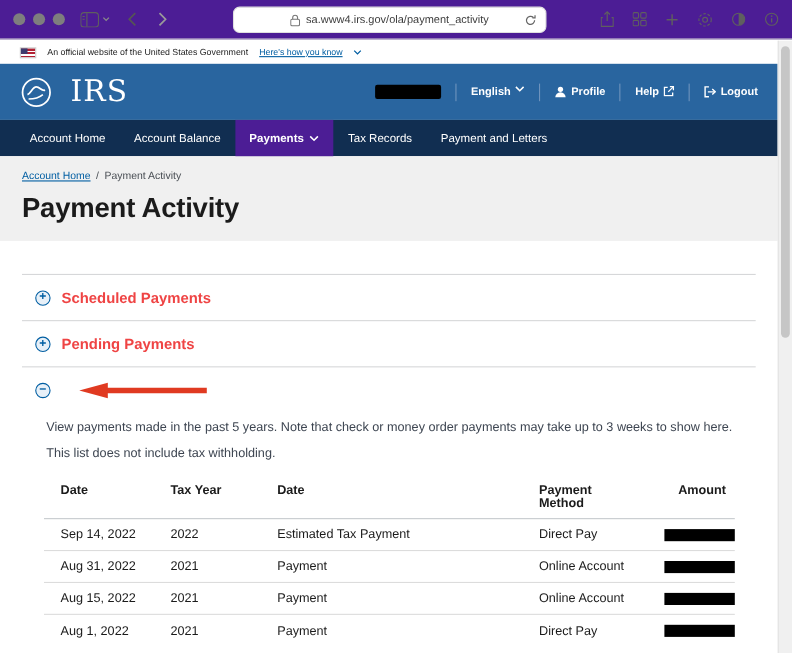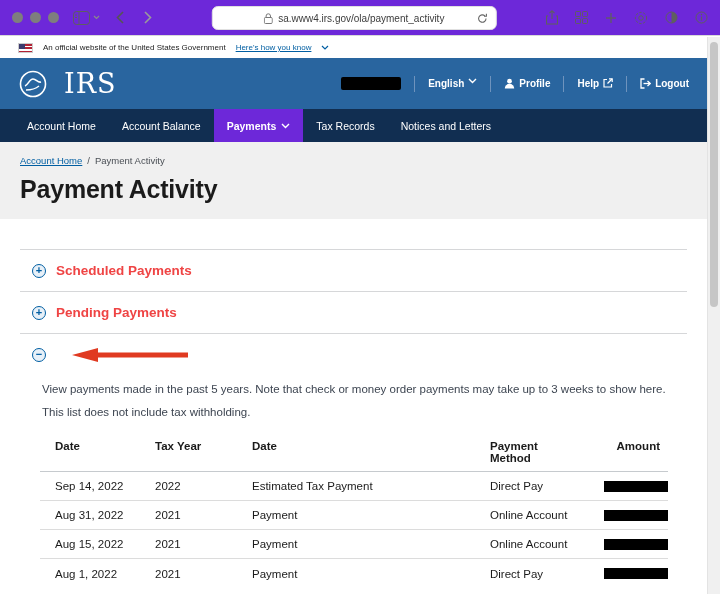--- a/index.html
+++ b/index.html
@@ -1,20 +1,20 @@
 <!DOCTYPE html>
 <html><head>
 <meta charset="utf-8">
 <style>
   * { margin:0; padding:0; box-sizing:border-box; }
   html,body { width:720px; height:594px; overflow:hidden; }
   body { font-family:"Liberation Sans","DejaVu Sans",sans-serif; background:#fff; position:relative; }
 
   
-  .chrome { height:36px; background:#6d28d9; border-bottom:1px solid #d9d9d9;
+  .chrome { height:36px; background:#4c1d95; border-bottom:1px solid #d9d9d9;
             display:flex; align-items:center; padding:0 12px; position:relative;justify-content:space-between; }
   .traffic { display:flex; gap:7px; margin-right:14px; }
   .traffic span { width:11px; height:11px; border-radius:50%; background:#7e7e7e; display:block; }
   .chrome-ic { color:#5f5f5f; display:flex; align-items:center; }
   .chrome svg { display:block; }
   .nav-arrows { display:flex; gap:20px; margin-left:16px; align-items:center; }
   .url-pill { position:absolute; left:50%; transform:translateX(-52%); top:6px;
               width:285px; height:24px; background:#fff; border:1px solid #e0e0e0;
               border-radius:6px; display:flex; align-items:center; justify-content:center;
               gap:5px; font-size:10px; color:#3c3c3c; }
@@ -42,21 +42,21 @@
   .logo { display:flex; align-items:center; gap:16px; }
   .logo-word { font-family:"DejaVu Serif","Liberation Serif",serif; color:#fff; font-size:27px; letter-spacing:1px; }
   .hdr-right { margin-left:auto; display:flex; align-items:center; gap:13px; color:#fff; font-size:10px; font-weight:bold; }
   .hdr-item { display:flex; align-items:flex-start; gap:4px; cursor:pointer; }
   .hdr-sep { width:1px; height:16px; background:#6e93bd; }
   .redacted-name { width:60px; height:13px; background:#000; border-radius:2px; }
 
   
   .mainnav { height:33px; background:#112e51; display:flex; align-items:stretch; padding-left:14px; }
   .nav-item { display:flex; align-items:center; gap:5px; padding:0 13px; color:#fff; font-size:10.5px; }
-  .nav-item.active { background:#6d28d9; font-weight:bold; }
+  .nav-item.active { background:#4c1d95; font-weight:bold; }
 
   
   .title-band { height:77px; background:#f0f0f0; padding:13px 20px 0; }
   .breadcrumb { font-size:9.5px; color:#4a4f55; display:flex; gap:5px; align-items:center; }
   .breadcrumb a { color:#005ea2; text-decoration:underline; }
   .page-title { margin-top:9px; font-size:25px; font-weight:800; color:#1b1b1b; letter-spacing:-0.2px; }
 
   
   .content { background:#fff; padding:0 20px; }
   .acc-list { margin-top:30px; }
@@ -243,21 +243,21 @@
   <div class="mainnav">
     <span class="nav-item">Account Home</span>
     <span class="nav-item">Account Balance</span>
     <span class="nav-item active">
       <span>Payments</span>
       <svg width="9" height="6" viewBox="0 0 9 6">
           <path d="M1 1l3.5 3.5L8 1" fill="none" stroke="#fff" stroke-width="1.4"></path>
         </svg>
     </span>
     <span class="nav-item">Tax Records</span>
-    <span class="nav-item">Notices and Letters</span>
+    <span class="nav-item">Payment and Letters</span>
   </div>
 
   <div class="title-band">
     <div class="breadcrumb">
       <a>Account Home</a>
       <span>/</span>
       <span>Payment Activity</span>
     </div>
     <h1 class="page-title">Payment Activity</h1>
   </div>

